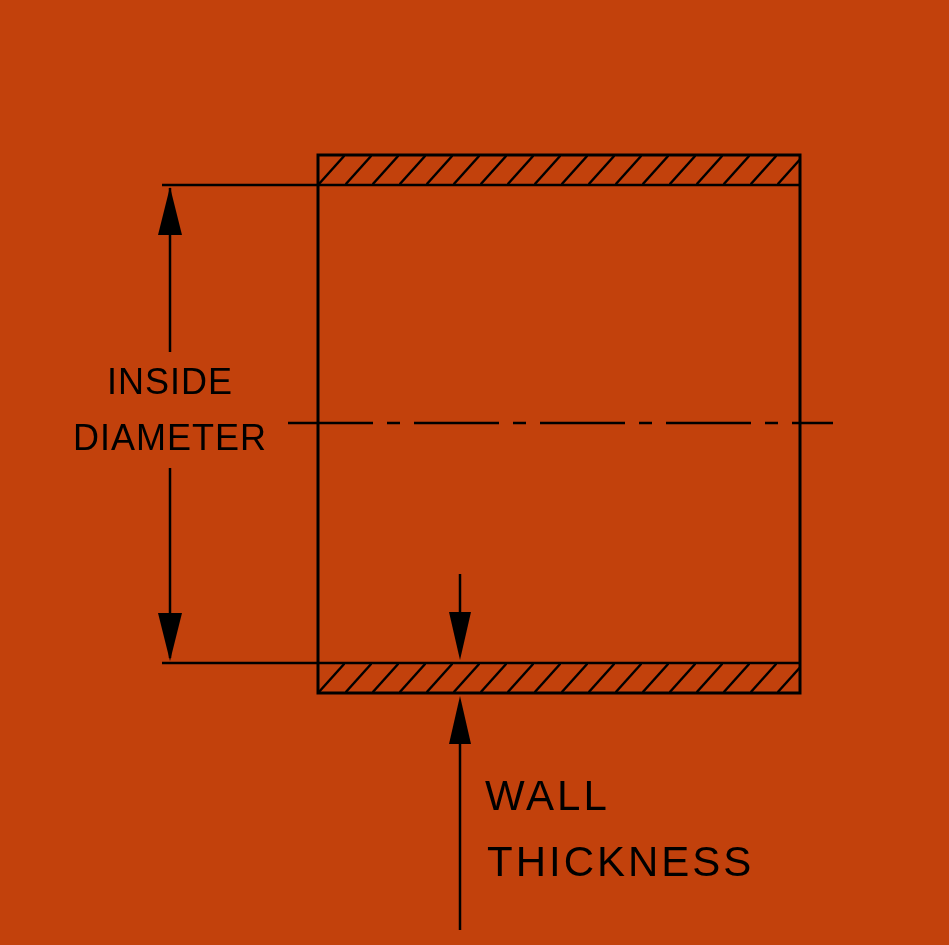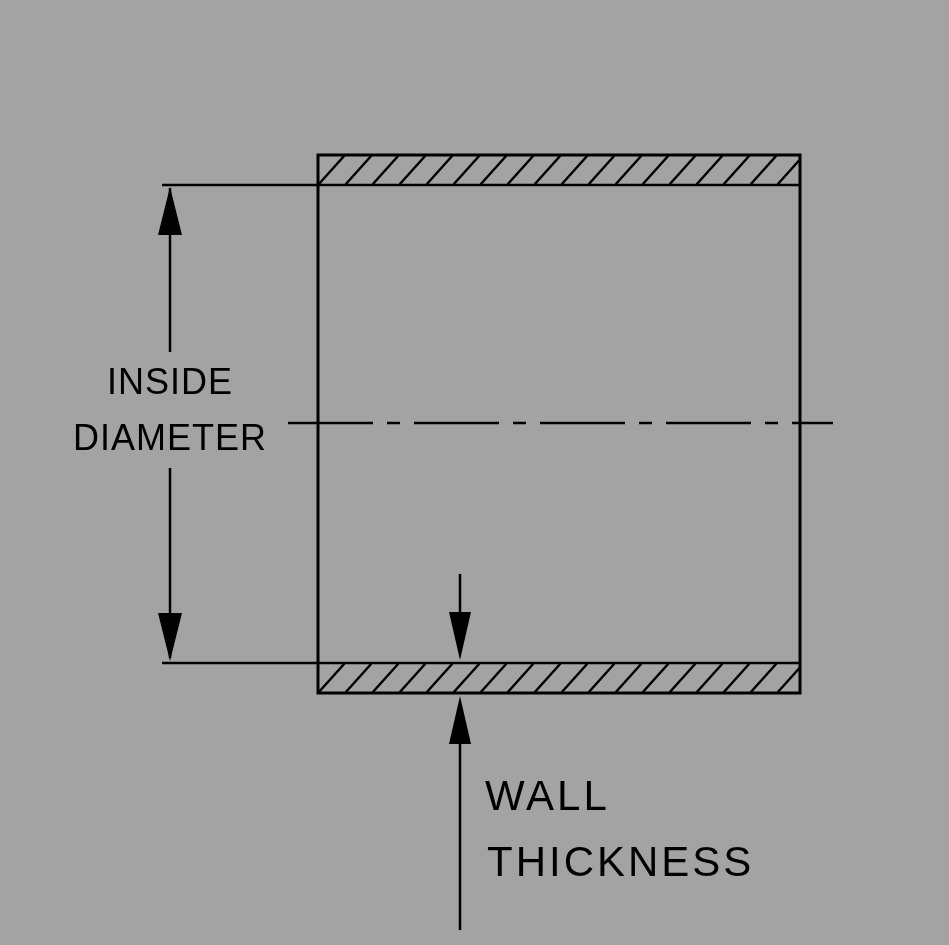--- a/index.html
+++ b/index.html
@@ -4,21 +4,21 @@
 <style>
   html, body {
     margin: 0;
     padding: 0;
     background: #ffffff;
   }
   .canvas {
     position: relative;
     width: 949px;
     height: 945px;
-    background: #a3a3a3;
+    background: #c2410c;
     overflow: hidden;
     font-family: "Liberation Sans", sans-serif;
   }
   svg text {
     fill: #000000;
     font-family: "Liberation Sans", sans-serif;
     font-weight: 400;
   }
   .dim-label {
     font-size: 36px;

